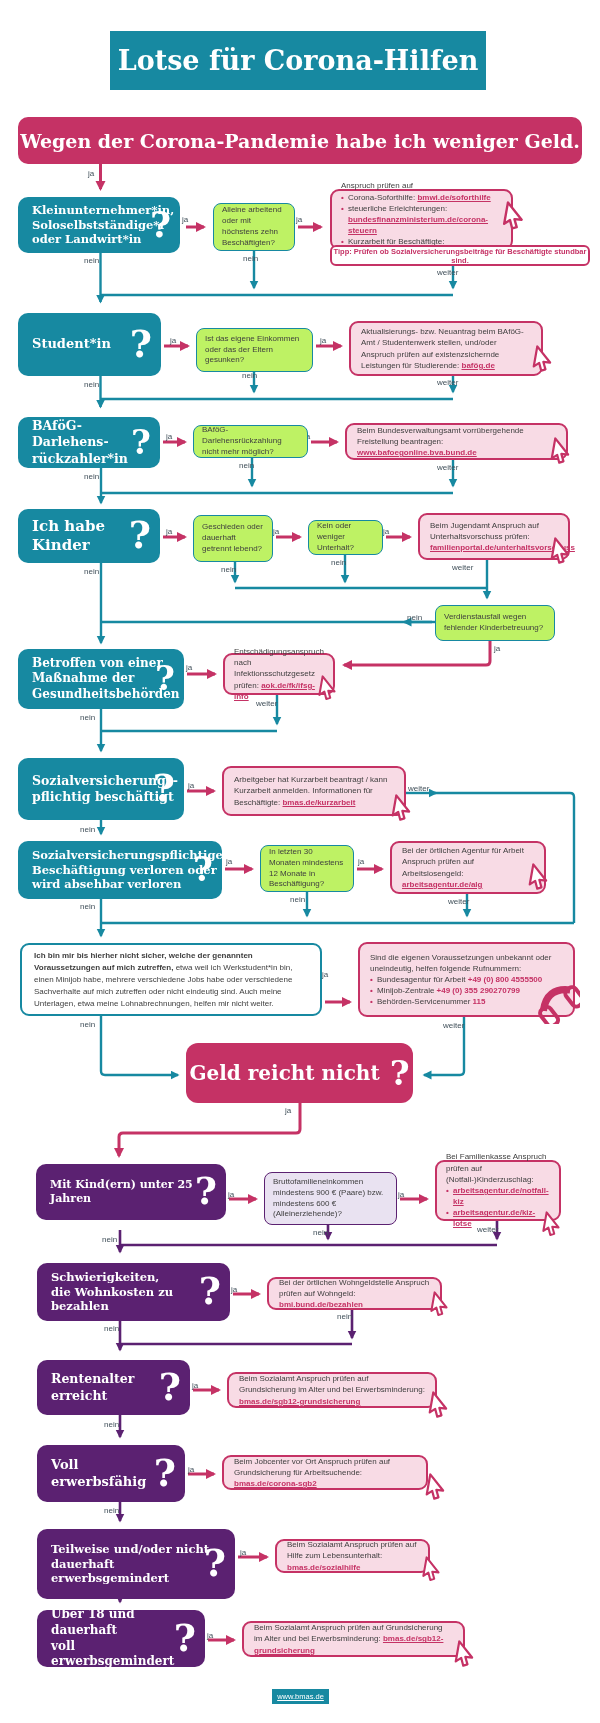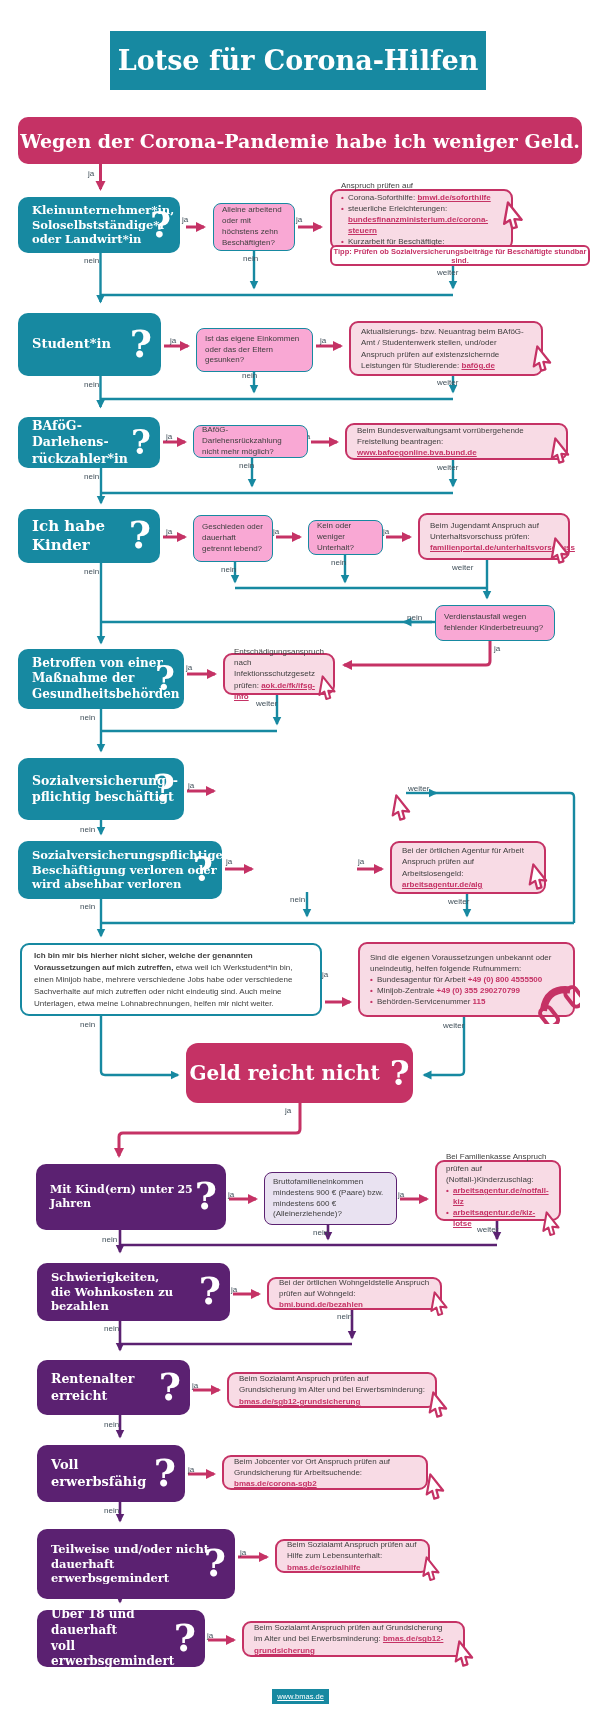--- a/index.html
+++ b/index.html
@@ -12,21 +12,21 @@
   .banner{background:#C53265;color:#fff;border-radius:10px;display:flex;align-items:center;justify-content:center;
           font-family:"DejaVu Serif",serif;font-weight:bold;font-size:19px;}
   
   .dbox{border-radius:10px;color:#fff;display:flex;align-items:center;padding:4px 10px 4px 14px;}
   .dbox.teal{background:#1789A1;}
   .dbox.purple{background:#5B2171;}
   .dlabel{font-family:"DejaVu Serif",serif;font-weight:bold;line-height:1.3;white-space:pre-line;}
   .qmark{position:absolute;right:9px;top:50%;transform:translateY(-52%);
          font-family:"DejaVu Serif",serif;font-weight:bold;font-size:38px;color:#fff;line-height:1;}
   
-  .cbox{background:#f9a8d4;border:1.5px solid #1789A1;border-radius:8px;font-size:8px;color:#3E3E3E;
+  .cbox{background:#bef264;border:1.5px solid #1789A1;border-radius:8px;font-size:8px;color:#3E3E3E;
         display:flex;align-items:center;padding:3px 8px;line-height:1.35;}
   .cbox.lilac{background:#E9E2F1;border-color:#5B2171;}
   
   .rbox{background:#F8DBE5;border:2px solid #C53265;border-radius:9px;font-size:8px;color:#3E3E3E;
         display:flex;flex-direction:column;justify-content:center;padding:5px 10px;line-height:1.4;}
   .plink{color:#C53265;font-weight:bold;text-decoration:underline;cursor:pointer;}
   .pbold{color:#C53265;font-weight:bold;}
   .bullet{position:relative;padding-left:7px;}
   .bullet::before{content:"•";position:absolute;left:0;color:#C53265;font-weight:bold;}
   .tipbox{background:#fff;border:2px solid #C53265;border-radius:6px;color:#C53265;font-weight:bold;
@@ -223,47 +223,53 @@
   </div>
   <div class="abs node rbox" style="left:223px;top:653px;width:112px;height:42px;padding:4px 9px">
     <div><span>Entschädigungsanspruch nach Infektionsschutzgesetz prüfen: </span><a class="plink">aok.de/fk/ifsg-info</a></div>
   </div>
 
   <div class="abs node dbox teal" style="left:18px;top:758px;width:166px;height:62px">
     <div class="dlabel" style="font-size:12.5px">Sozialversicherungs-
 pflichtig beschäftigt</div>
     <span class="qmark">?</span>
   </div>
+  <div class="abs node rbox" style="left:222px;top:766px;width:184px;height:50px">
+    <div><span>Arbeitgeber hat Kurzarbeit beantragt / kann Kurzarbeit anmelden. Informationen für Beschäftigte: </span><a class="plink">bmas.de/kurzarbeit</a></div>
+  </div>
 
   <div class="abs node dbox teal" style="left:18px;top:841px;width:204px;height:58px">
     <div class="dlabel" style="font-size:11.5px">Sozialversicherungspflichtige
 Beschäftigung verloren oder
 wird absehbar verloren</div>
     <span class="qmark" style="font-size:34px">?</span>
   </div>
+  <div class="abs node cbox" style="left:260px;top:845px;width:94px;height:47px">
+    <span>In letzten 30 Monaten mindestens 12 Monate in Beschäftigung?</span>
+  </div>
   <div class="abs node rbox" style="left:390px;top:841px;width:156px;height:53px">
     <div><span>Bei der örtlichen Agentur für Arbeit Anspruch prüfen auf Arbeitslosengeld: </span><a class="plink">arbeitsagentur.de/alg</a></div>
   </div>
 
   <div class="abs node whitebox" style="left:20px;top:943px;width:302px;height:73px">
     <div><b>Ich bin mir bis hierher nicht sicher, welche der genannten Voraussetzungen auf mich zutreffen,</b><span> etwa weil ich Werkstudent*in bin, einen Minijob habe, mehrere verschiedene Jobs habe oder verschiedene Sachverhalte auf mich zutreffen oder nicht eindeutig sind. Auch meine Unterlagen, etwa meine Lohnabrechnungen, helfen mir nicht weiter.</span></div>
   </div>
   <div class="abs node rbox" style="left:358px;top:942px;width:217px;height:75px">
     <div>Sind die eigenen Voraussetzungen unbekannt oder uneindeutig, helfen folgende Rufnummern:</div>
     <div class="bullet"><span>Bundesagentur für Arbeit </span><span class="pbold">+49 (0) 800 4555500</span></div>
     <div class="bullet"><span>Minijob-Zentrale </span><span class="pbold">+49 (0) 355 290270799</span></div>
     <div class="bullet"><span>Behörden-Servicenummer </span><span class="pbold">115</span></div>
   </div>
 
   <div class="abs node bigbox" style="left:186px;top:1043px;width:227px;height:60px">
     <span class="blabel">Geld reicht nicht</span>
     <span class="bq">?</span>
   </div>
 
-  <div class="abs node dbox purple" style="left:36px;top:1164px;width:190px;height:66px">
+  <div class="abs node dbox purple" style="left:36px;top:1164px;width:190px;height:56px">
     <div class="dlabel" style="font-size:11px">Mit Kind(ern) unter 25 Jahren</div>
     <span class="qmark">?</span>
   </div>
   <div class="abs node cbox lilac" style="left:264px;top:1172px;width:133px;height:53px">
     <span>Bruttofamilieneinkommen mindestens 900 € (Paare) bzw. mindestens 600 € (Alleinerziehende)?</span>
   </div>
   <div class="abs node rbox" style="left:435px;top:1160px;width:126px;height:61px;padding:4px 9px">
     <div>Bei Familienkasse Anspruch prüfen auf (Notfall-)Kinderzuschlag:</div>
     <div class="bullet"><a class="plink">arbeitsagentur.de/notfall-kiz</a></div>
     <div class="bullet"><a class="plink">arbeitsagentur.de/kiz-lotse</a></div>

